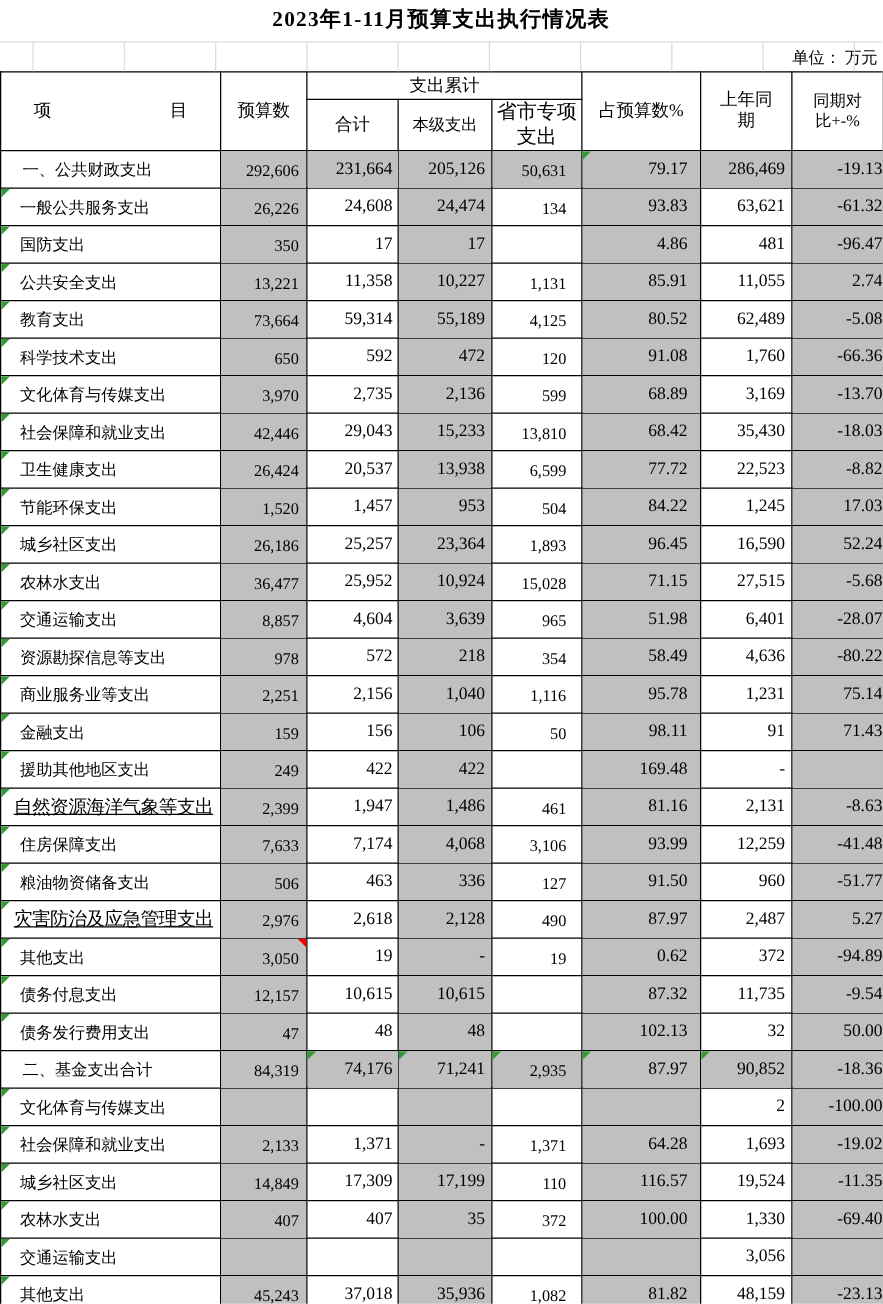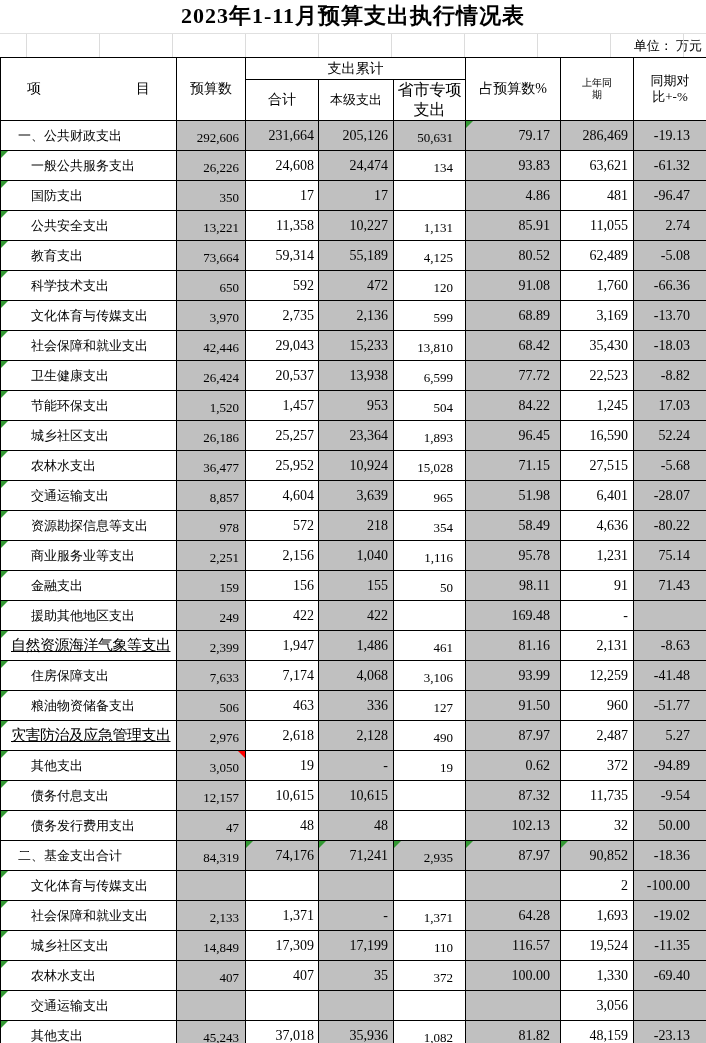--- a/index.html
+++ b/index.html
@@ -2,54 +2,54 @@
 <html style="--fill-gray: #c0c0c0; --ind-green: #339933; --ind-red: #ff0000;"><head>
 <meta charset="utf-8">
 <style>
   html,body{margin:0;padding:0;background:#ffffff;}
   body{width:706px;height:1043px;overflow:hidden;
        font-family:"Liberation Serif","DejaVu Serif",serif;color:#000;}
   .sheet{position:relative;width:706px;height:1043px;background:#fff;}
 
   .title{height:33px;line-height:32px;text-align:center;
          font-family:"Liberation Serif","DejaVu Serif",serif;
-         font-weight:bold;font-size:22px;letter-spacing:1px;
+         font-weight:bold;font-size:17px;letter-spacing:1px;
          border-bottom:1px solid #e0e0e0;}
 
   .unit-row{position:relative;height:23px;line-height:23px;}
   .unit-text{position:absolute;right:4px;top:0;font-size:13px;}
   .vgrid{position:absolute;top:0;bottom:0;width:1px;background:#dcdcdc;}
 
   table{border-collapse:collapse;table-layout:fixed;width:706px;}
   th,td{border:1px solid #000;overflow:hidden;white-space:nowrap;
         position:relative;vertical-align:middle;}
   th{font-weight:normal;text-align:center;font-size:14px;padding:0;}
   .h1 th{height:21px;}
   .h2 th{height:37px;}
   .th-item{padding:0 26px;}
   .th-item .spread{display:flex;justify-content:space-between;font-size:14px;}
   .th-local{font-size:13px;}
   .wrap .inner{display:inline-block;word-break:break-all;line-height:1.25;
                white-space:normal;vertical-align:middle;}
   .w-prov .inner{width:4.3em;font-size:16px;}
-  .w-prev .inner{width:3.2em;font-size:10px;}
+  .w-prev .inner{width:3.2em;font-size:14px;}
   .w-yoy  .inner{width:3.4em;font-size:13px;}
 
   tbody td{height:27px;font-size:14px;}
-  td.c-name{text-align:left;padding-left:30px;font-size:13px;}
+  td.c-name{text-align:left;padding-left:15px;font-size:13px;}
   td.c-name.sec{padding-left:17px;}
   td.c-name.tight{padding-left:10px;font-size:15px;letter-spacing:-0.5px;text-decoration:underline;}
   td.num{text-align:right;}
   td.c-budget{padding-right:6px;}
   td.c-total{padding-right:4px;}
   td.c-local{padding-right:5px;}
   td.c-prov{padding-right:12px;text-align:right;}
   td.c-pct{padding-right:10px;}
   td.c-prev{padding-right:5px;}
-  td.c-yoy{padding-right:16px;}
+  td.c-yoy{padding-right:0;}
   td.low span.v{position:relative;top:2px;font-size:13px;}
   td.gray{background:var(--fill-gray,#c0c0c0);}
 
   .gm{position:absolute;top:0;left:0;width:0;height:0;
       border-top:7px solid var(--ind-green,#339933);
       border-right:7px solid transparent;}
   .rm{position:absolute;top:0;right:0;width:0;height:0;
       border-top:7px solid var(--ind-red,#ff0000);
       border-left:7px solid transparent;}
 </style>
@@ -259,21 +259,21 @@
           <td class="num c-local gray"><span class="v">1,040</span></td>
           <td class="num c-prov low"><span class="v">1,116</span></td>
           <td class="num c-pct gray"><span class="v">95.78</span></td>
           <td class="num c-prev"><span class="v">1,231</span></td>
           <td class="num c-yoy gray"><span class="v">75.14</span></td>
         </tr>
         <tr>
           <td class="c-name">金融支出<span class="gm"></span></td>
           <td class="num c-budget low gray"><span class="v">159</span></td>
           <td class="num c-total"><span class="v">156</span></td>
-          <td class="num c-local gray"><span class="v">155</span></td>
+          <td class="num c-local gray"><span class="v">106</span></td>
           <td class="num c-prov low"><span class="v">50</span></td>
           <td class="num c-pct gray"><span class="v">98.11</span></td>
           <td class="num c-prev"><span class="v">91</span></td>
           <td class="num c-yoy gray"><span class="v">71.43</span></td>
         </tr>
         <tr>
           <td class="c-name">援助其他地区支出<span class="gm"></span></td>
           <td class="num c-budget low gray"><span class="v">249</span></td>
           <td class="num c-total"><span class="v">422</span></td>
           <td class="num c-local gray"><span class="v">422</span></td>

